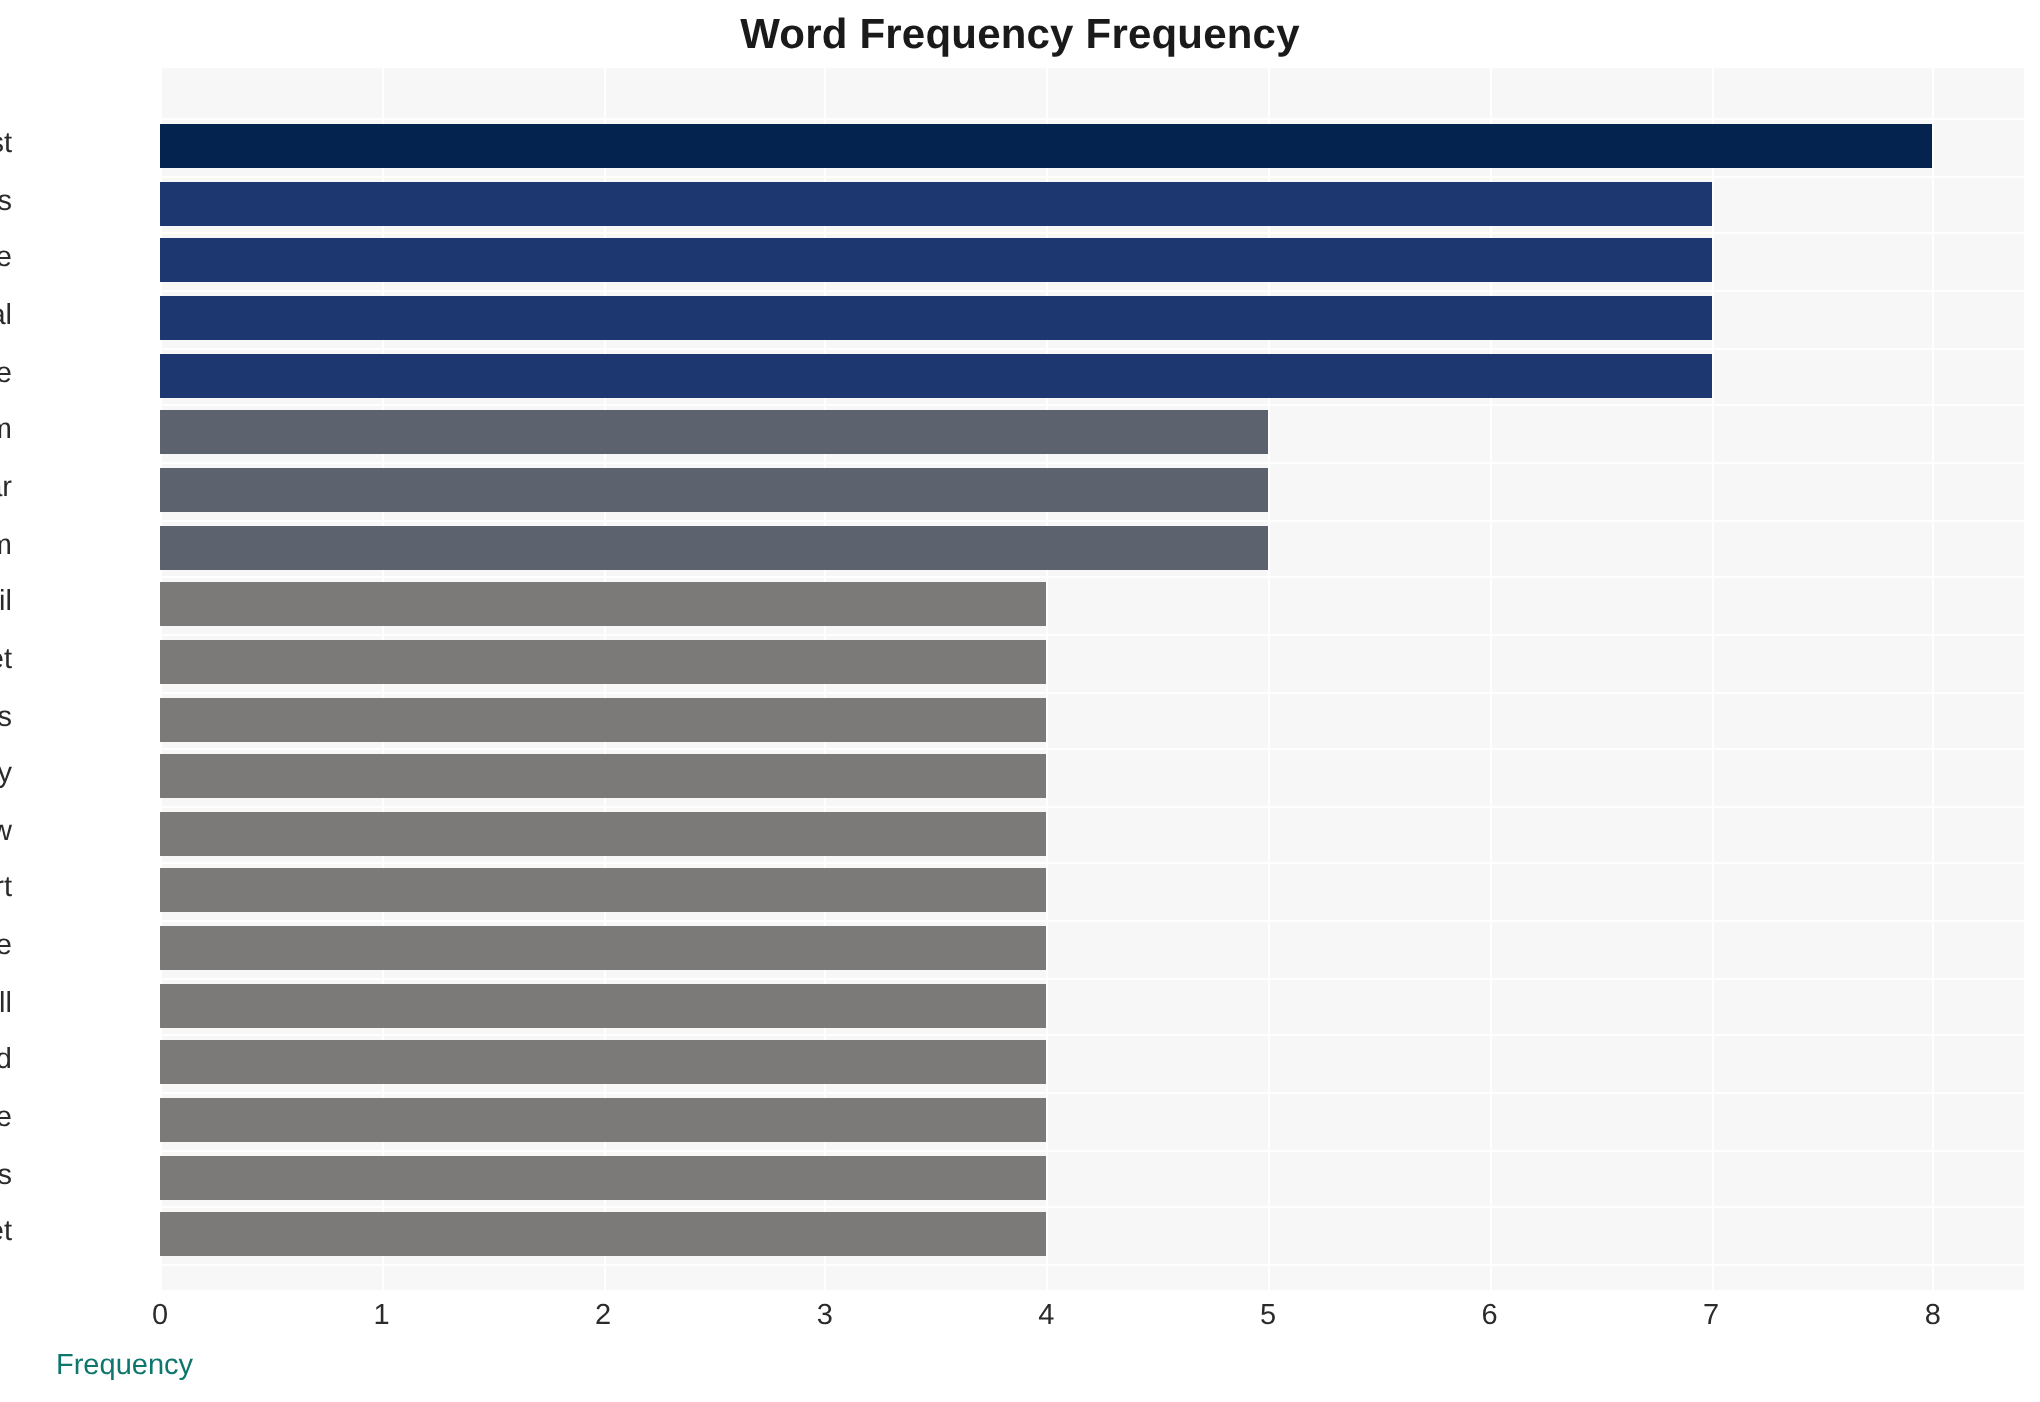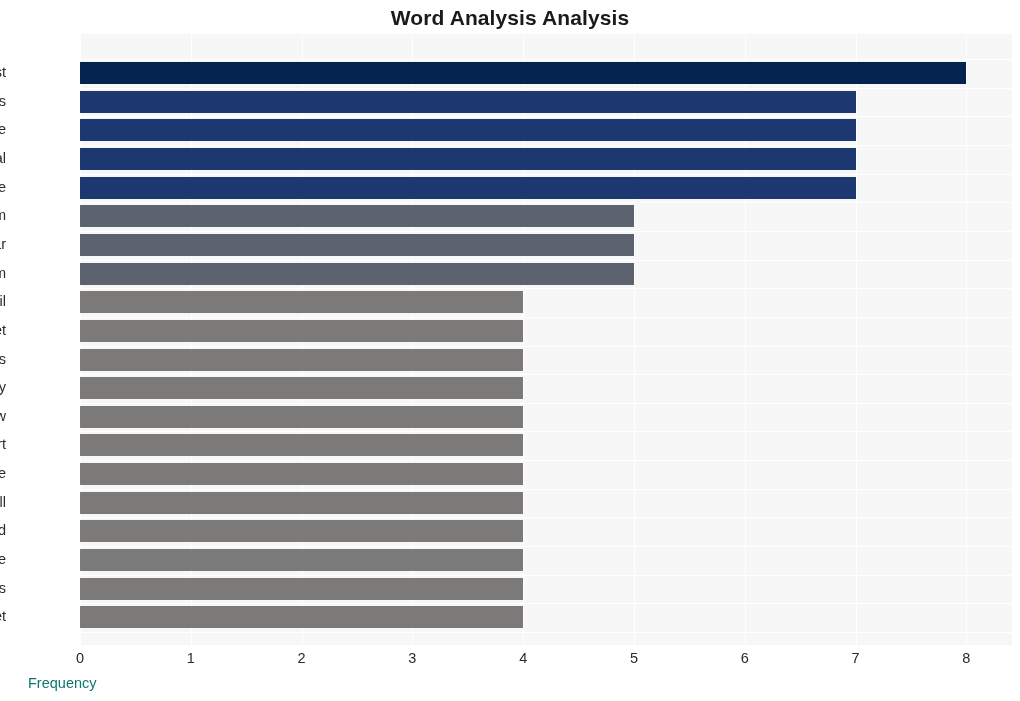--- a/index.html
+++ b/index.html
@@ -85,21 +85,21 @@
     font-size: 14.5px;
     color: #0f766e;
     padding-left: 28px;
   }
 </style>
 </head>
 <body>
 
 <div id="figure">
 
-  <div id="chart-title">Word Analysis Analysis</div>
+  <div id="chart-title">Word Frequency Frequency</div>
 
   <div id="plot-area">
       <div class="vgrid" style="left: 0px;"></div>
       <div class="vgrid" style="left: 110.8px;"></div>
       <div class="vgrid" style="left: 221.6px;"></div>
       <div class="vgrid" style="left: 332.4px;"></div>
       <div class="vgrid" style="left: 443.2px;"></div>
       <div class="vgrid" style="left: 554px;"></div>
       <div class="vgrid" style="left: 664.8px;"></div>
       <div class="vgrid" style="left: 775.6px;"></div>

